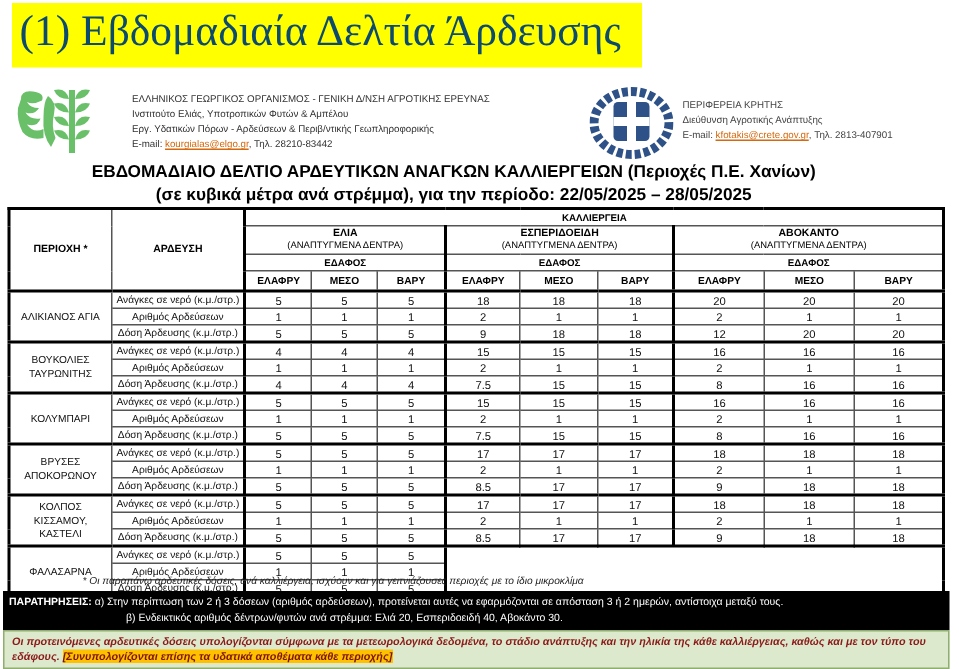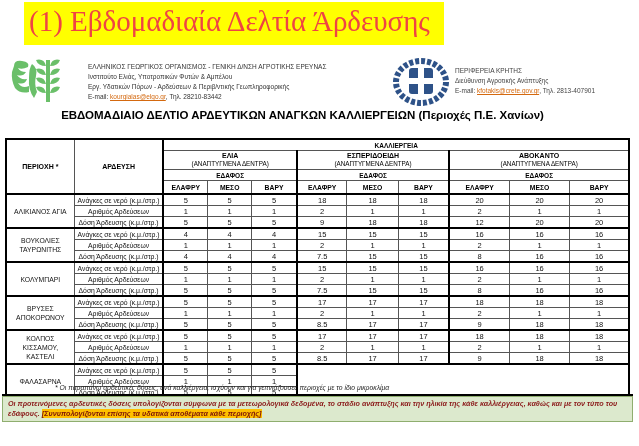--- a/index.html
+++ b/index.html
@@ -1,22 +1,22 @@
 <!DOCTYPE html>
 <html><head>
 <meta charset="utf-8">
 <style>
   html,body{margin:0;padding:0;background:#fff;}
   #page{position:relative;width:639px;height:446px;background:#fff;overflow:hidden;
         font-family:"Liberation Sans",sans-serif;color:#111;}
 
   
-  .title-block{position:absolute;top:2px;left:24px;background:#ffff00;
+  .title-block{position:absolute;top:2px;left:8px;background:#ffff00;
                padding:3px 14px 7px 5px;font-family:"Liberation Serif",serif;
-               font-size:29px;color:#ef4444;white-space:nowrap;}
+               font-size:29px;color:#0c4a6e;white-space:nowrap;}
 
   
   .org-left-logo{position:absolute;top:58px;left:10px;width:64px;height:46px;}
   .org-left-text{position:absolute;top:62px;left:88px;width:250px;
                  font-size:6.5px;line-height:10px;color:#333;}
   .org-right-emblem{position:absolute;top:58px;left:393px;width:56px;height:48px;}
   .org-right-text{position:absolute;top:66px;left:455px;width:180px;
                   font-size:6.5px;line-height:10px;color:#444;}
   .email-link{color:#d4690f;text-decoration:underline;cursor:pointer;}
 
@@ -48,21 +48,21 @@
   .table-footnote{position:absolute;top:384px;left:55px;width:560px;
                   font-size:6.8px;font-style:italic;color:#222;}
 
   
   .remarks{position:absolute;top:394px;left:2px;width:631px;background:#000;
            color:#fff;font-size:7px;line-height:11px;padding:2px 4px;box-sizing:border-box;}
   .remarks .lbl{font-weight:bold;}
   .remarks .line-b{padding-left:78px;}
 
   
-  .green-note{position:absolute;top:396px;left:2px;width:631px;box-sizing:border-box;
+  .green-note{position:absolute;top:420px;left:2px;width:631px;box-sizing:border-box;
               background:#dce9cd;border:1px solid #8fae6f;color:#8b1a1a;
               font-size:7.2px;line-height:10px;font-style:italic;font-weight:bold;
               padding:2px 5px;}
   .green-note .hl{background:#ffc000;color:#7d1408;}
 </style>
 </head>
 <body>
 
 <div id="page">
 
@@ -101,20 +101,21 @@
   </div>
 
   <div class="org-right-text">
     <div>ΠΕΡΙΦΕΡΕΙΑ ΚΡΗΤΗΣ</div>
     <div>Διεύθυνση Αγροτικής Ανάπτυξης</div>
     <div><span>E-mail: </span><a class="email-link">kfotakis@crete.gov.gr</a><span>, Τηλ. 2813-407901</span></div>
   </div>
 
   <div class="doc-title">
     <div>ΕΒΔΟΜΑΔΙΑΙΟ ΔΕΛΤΙΟ ΑΡΔΕΥΤΙΚΩΝ ΑΝΑΓΚΩΝ ΚΑΛΛΙΕΡΓΕΙΩΝ (Περιοχές Π.Ε. Χανίων)</div>
+    <div>(σε κυβικά μέτρα ανά στρέμμα), για την περίοδο: 22/05/2025 – 28/05/2025</div>
   </div>
 
   <table class="irr">
     <colgroup>
       <col style="width:68px">
         <col style="width:89px">
       <col style="width:44px">
         <col style="width:44px">
         <col style="width:45px">
       <col style="width:50px">

